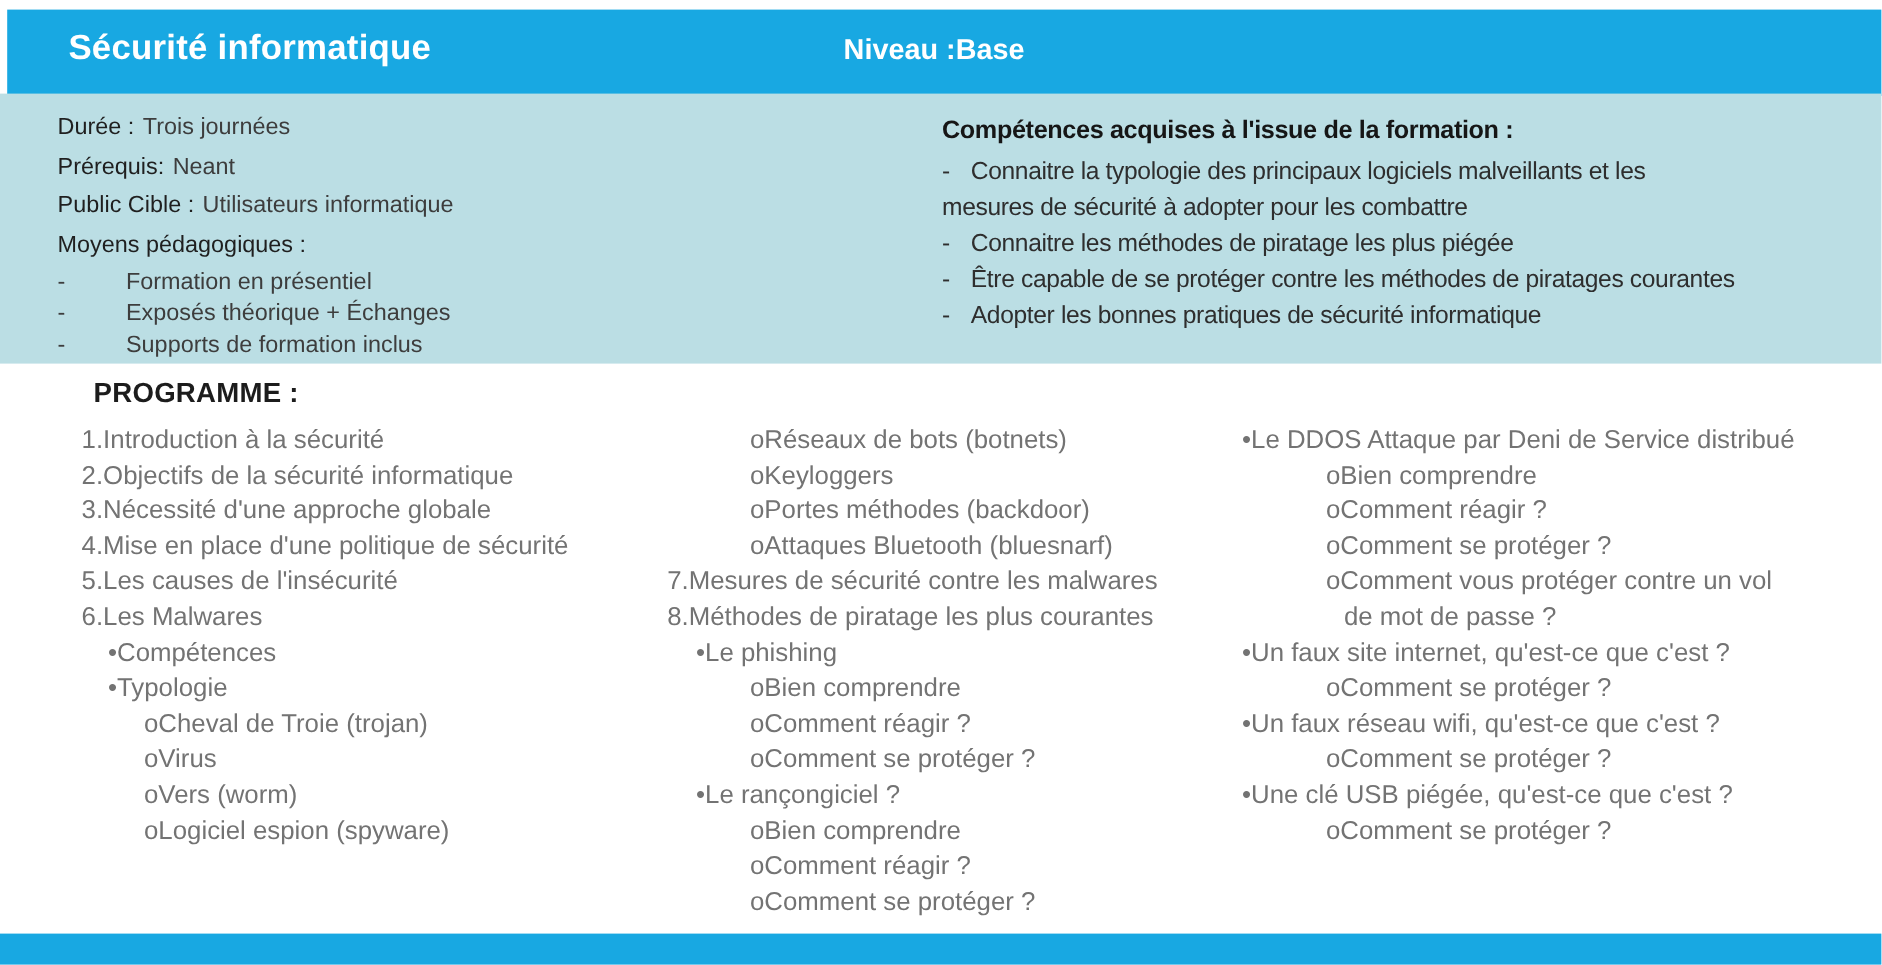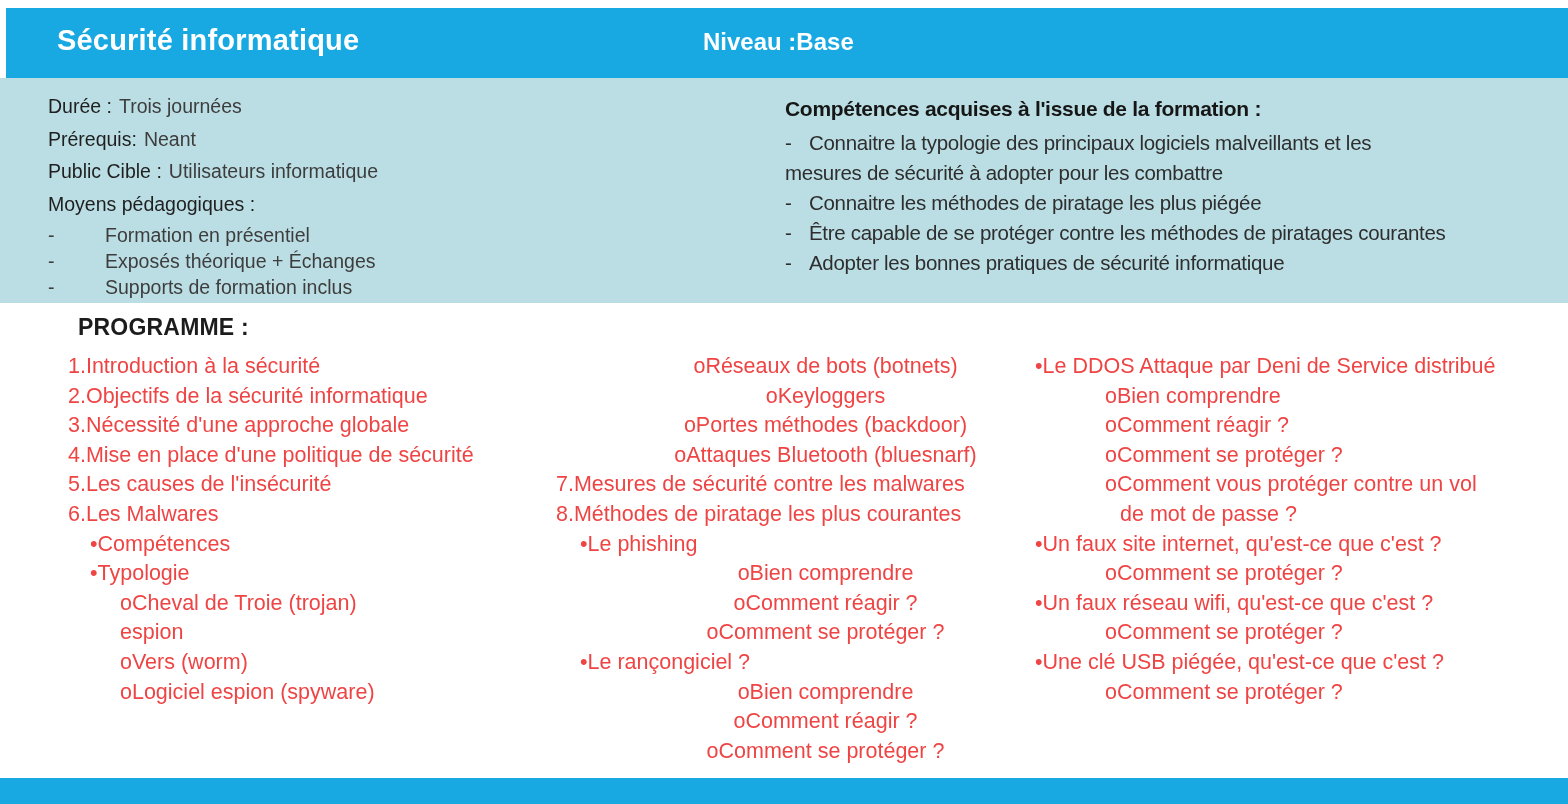--- a/index.html
+++ b/index.html
@@ -54,27 +54,27 @@
   .program-title {
     position: absolute; left: 78px; top: 314px;
     font-size: 23px; font-weight: bold; color: #1c1c1c;
     letter-spacing: 0.2px;
   }
   .pcol { position: absolute; top: 352px; }
   .pcol-1 { left: 68px;  width: 480px; }
   .pcol-2 { left: 556px; width: 470px; }
   .pcol-3 { left: 1035px; width: 525px; }
   .pitem {
-    font-size: 21.5px; line-height: 29.6px; color: #ef4444;
+    font-size: 21.5px; line-height: 29.6px; color: #737373;
     white-space: nowrap;
   }
   .pcol-1 .lv1 { padding-left: 22px; }
   .pcol-1 .lv2 { padding-left: 52px; }
   .pcol-2 .lv1 { padding-left: 24px; }
-  .pcol-2 .lv2 { padding-left: 69px; text-align: center; }
+  .pcol-2 .lv2 { padding-left: 69px; }
   .pcol-3 .lv2 { padding-left: 70px; }
   .pcol-3 .lv3 { padding-left: 85px; }
 
   
   .footer-bar { position: absolute; left: 0; bottom: 0; width: 1568px; height: 26px; }
 </style>
 </head>
 <body>
 
 <div class="page">
@@ -147,21 +147,21 @@
   <div class="pcol pcol-1">
       <div class="pitem lv0">1.Introduction à la sécurité</div>
       <div class="pitem lv0">2.Objectifs de la sécurité informatique</div>
       <div class="pitem lv0">3.Nécessité d'une approche globale</div>
       <div class="pitem lv0">4.Mise en place d'une politique de sécurité</div>
       <div class="pitem lv0">5.Les causes de l'insécurité</div>
       <div class="pitem lv0">6.Les Malwares</div>
       <div class="pitem lv1">•Compétences</div>
       <div class="pitem lv1">•Typologie</div>
       <div class="pitem lv2">oCheval de Troie (trojan)</div>
-      <div class="pitem lv2">espion</div>
+      <div class="pitem lv2">oVirus</div>
       <div class="pitem lv2">oVers (worm)</div>
       <div class="pitem lv2">oLogiciel espion (spyware)</div>
     </div>
   <div class="pcol pcol-2">
       <div class="pitem lv2">oRéseaux de bots (botnets)</div>
       <div class="pitem lv2">oKeyloggers</div>
       <div class="pitem lv2">oPortes méthodes (backdoor)</div>
       <div class="pitem lv2">oAttaques Bluetooth (bluesnarf)</div>
       <div class="pitem lv0">7.Mesures de sécurité contre les malwares</div>
       <div class="pitem lv0">8.Méthodes de piratage les plus courantes</div>

